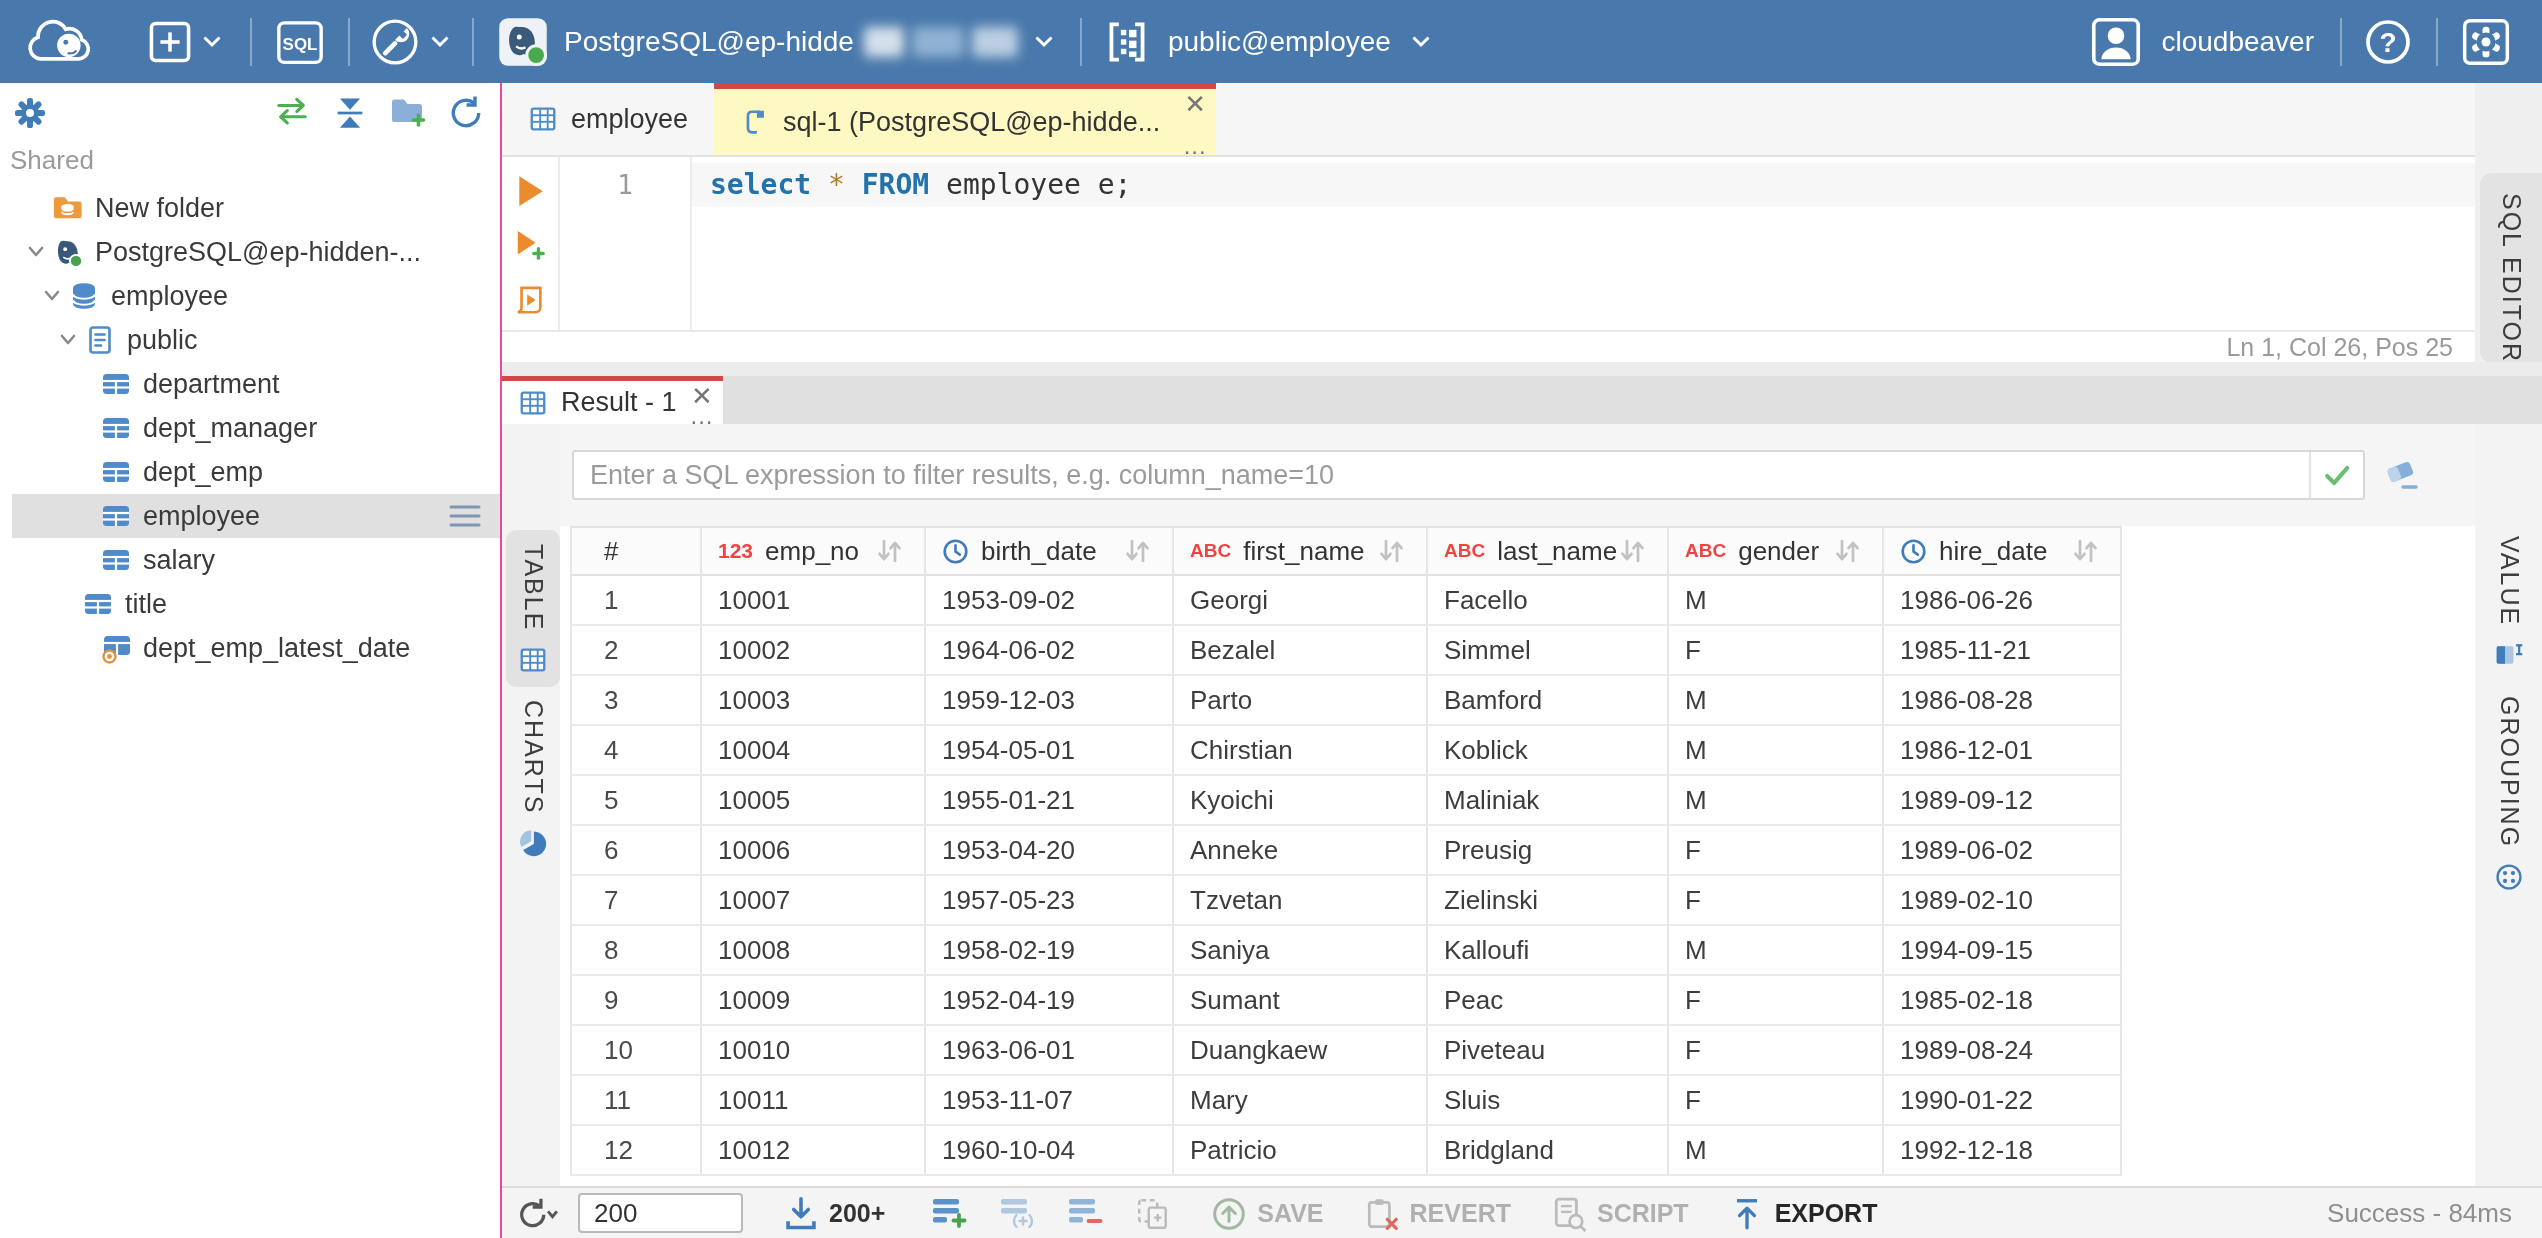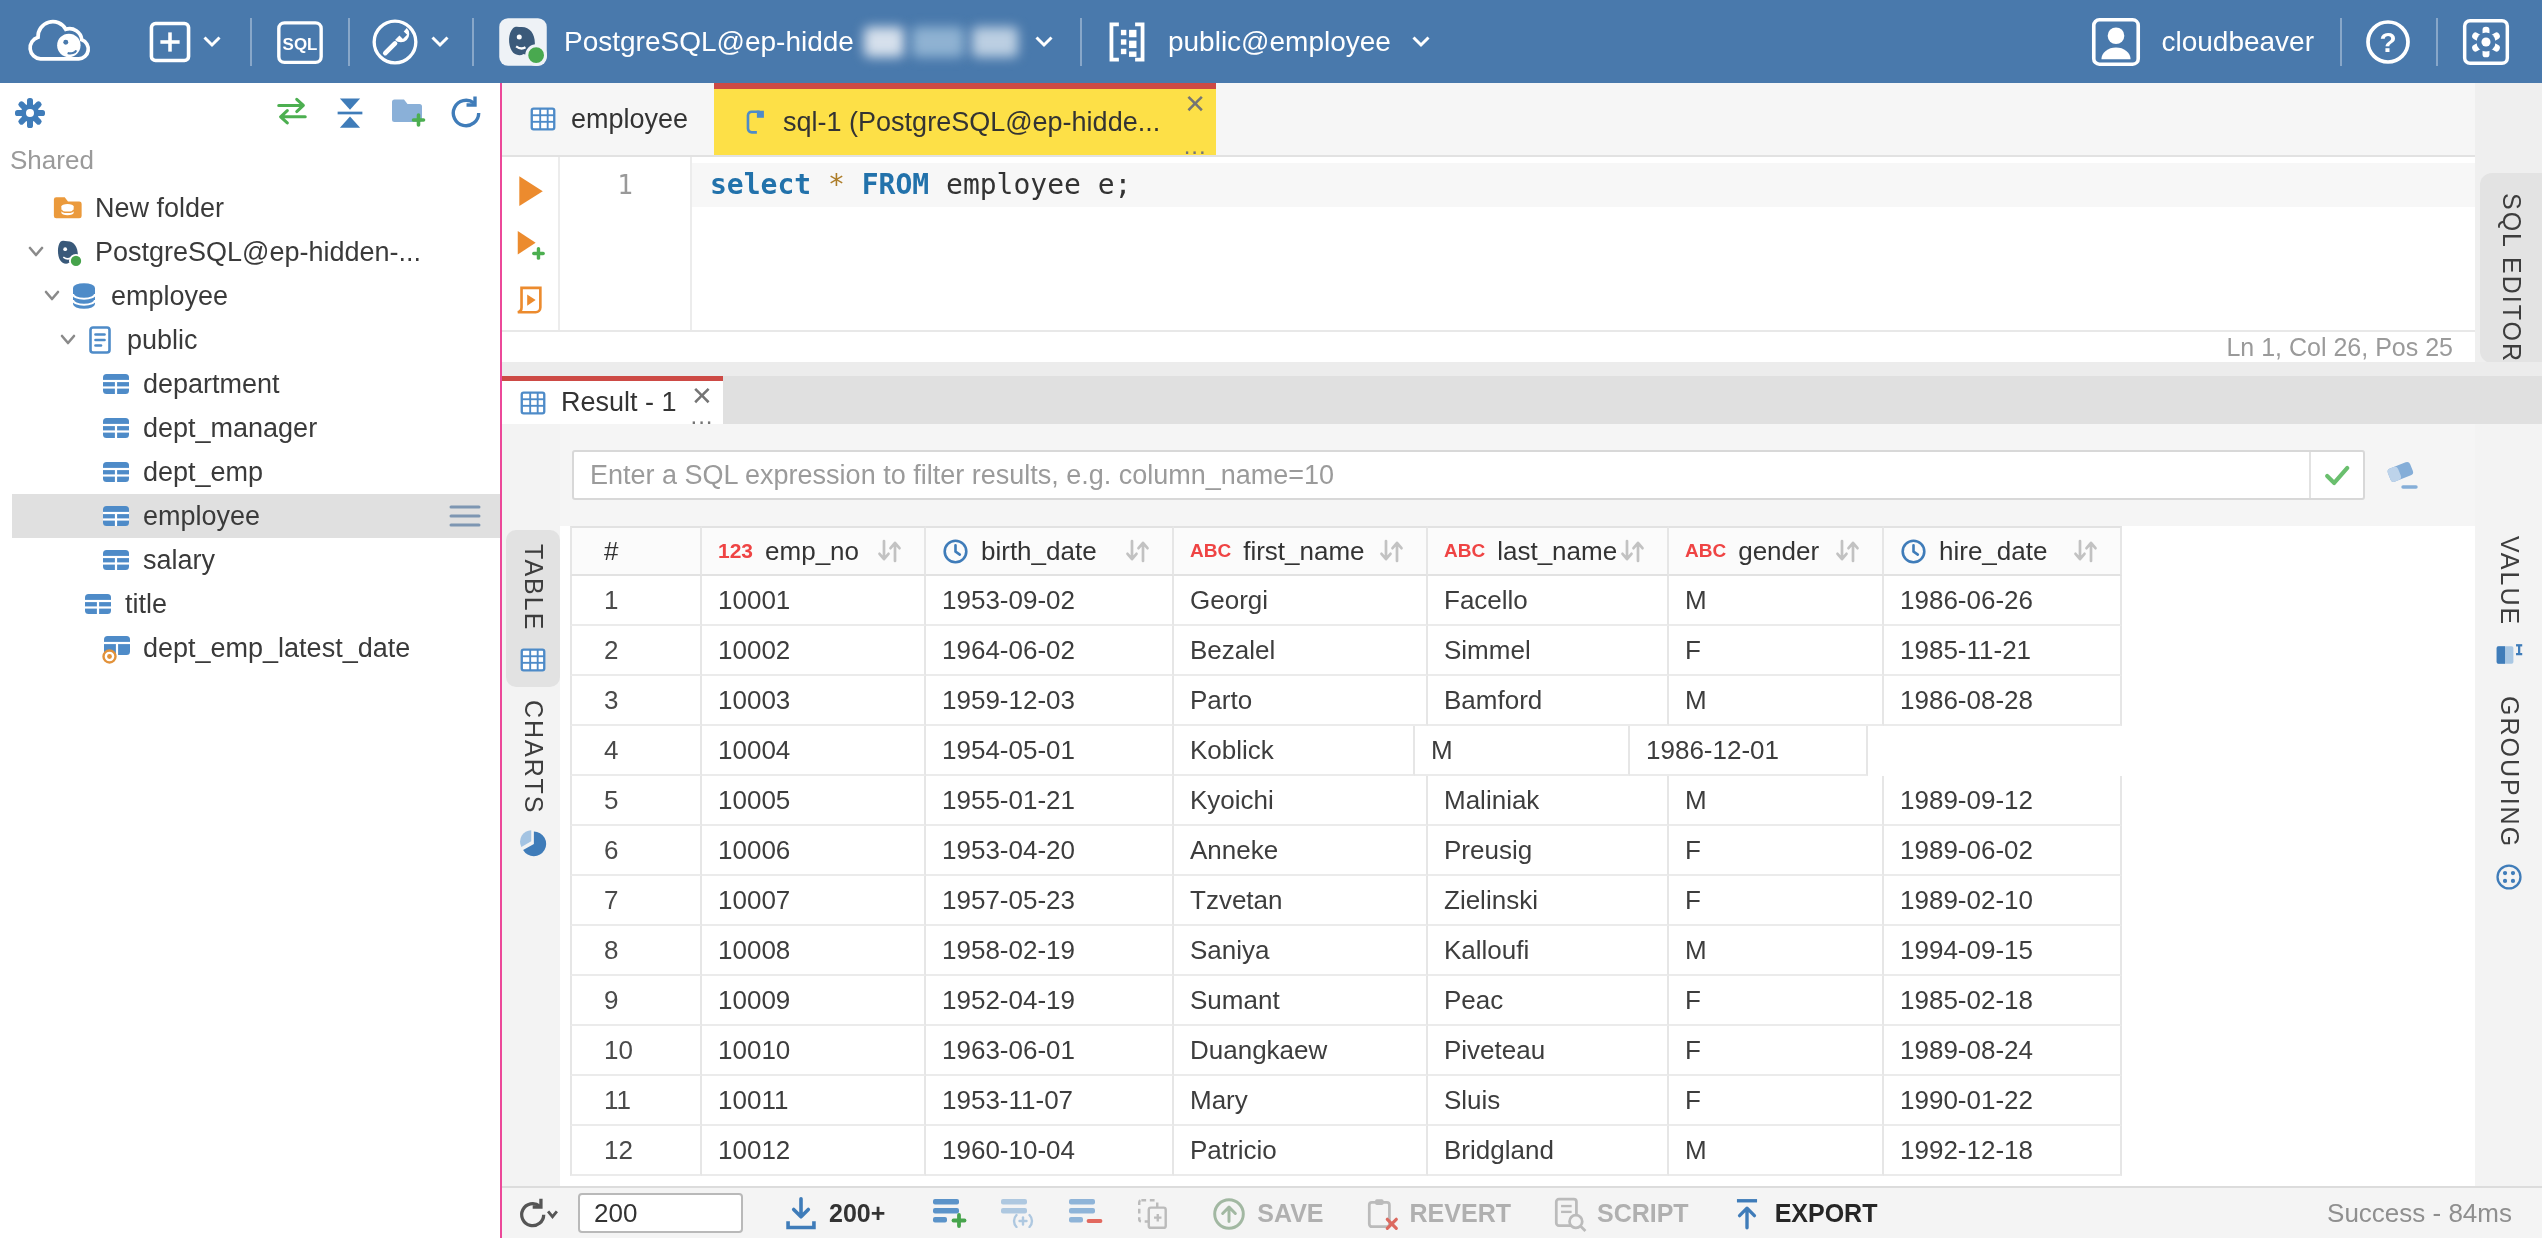--- a/index.html
+++ b/index.html
@@ -31,21 +31,21 @@
   .tree-chevron{width:32px;height:24px;display:flex;align-items:center;justify-content:center;flex:0 0 auto;}
   .tree-chevron svg{width:22px;height:16px;}
   .tree-icon{width:32px;height:32px;margin-right:11px;flex:0 0 auto;}
   .tree-menu{position:absolute;right:18px;width:34px;height:26px;}
 
   
   .tabstrip{position:absolute;left:502px;top:83px;width:1973px;height:74px;background:#f6f6f6;
             border-bottom:2px solid #e2e2e2;box-sizing:border-box;display:flex;}
   .etab{display:flex;align-items:center;gap:13px;padding:0 26px;font-size:27px;cursor:pointer;}
   .etab .ticon{width:30px;height:30px;}
-  .etab.active{background:#fde047;border-top:6px solid #cd4a45;padding-right:56px;position:relative;}
+  .etab.active{background:#fef9c3;border-top:6px solid #cd4a45;padding-right:56px;position:relative;}
   .tab-ctrls{position:absolute;right:6px;top:2px;bottom:2px;width:30px;display:flex;
              flex-direction:column;align-items:center;justify-content:space-between;}
   .tab-x{font-size:26px;color:#757575;line-height:26px;cursor:pointer;}
   .tab-dots{font-size:24px;color:#757575;line-height:14px;letter-spacing:1px;cursor:pointer;}
 
   .rail-top{position:absolute;left:2475px;top:83px;width:67px;height:293px;background:#efefef;}
   .sql-pill{position:absolute;left:5px;right:0;top:90px;height:190px;background:#e3e3e3;
             border-radius:12px 0 0 12px;display:flex;flex-direction:column;align-items:center;
             padding-top:20px;box-sizing:border-box;}
   .vtext{writing-mode:vertical-rl;font-size:25px;letter-spacing:2px;color:#3d3d3d;white-space:nowrap;}
@@ -738,20 +738,21 @@
             <div class="gcell" style="width: 248px;">1959-12-03</div>
             <div class="gcell" style="width: 254px;">Parto</div>
             <div class="gcell" style="width: 241px;">Bamford</div>
             <div class="gcell" style="width: 215px;">M</div>
             <div class="gcell" style="width: 238px;">1986-08-28</div>
           </div>
           <div class="grow">
             <div class="gcell first" style="width: 132px;">4</div>
             <div class="gcell" style="width: 224px;">10004</div>
             <div class="gcell" style="width: 248px;">1954-05-01</div>
+            <div class="gcell" style="width: 254px;">Chirstian</div>
             <div class="gcell" style="width: 241px;">Koblick</div>
             <div class="gcell" style="width: 215px;">M</div>
             <div class="gcell" style="width: 238px;">1986-12-01</div>
           </div>
           <div class="grow">
             <div class="gcell first" style="width: 132px;">5</div>
             <div class="gcell" style="width: 224px;">10005</div>
             <div class="gcell" style="width: 248px;">1955-01-21</div>
             <div class="gcell" style="width: 254px;">Kyoichi</div>
             <div class="gcell" style="width: 241px;">Maliniak</div>

